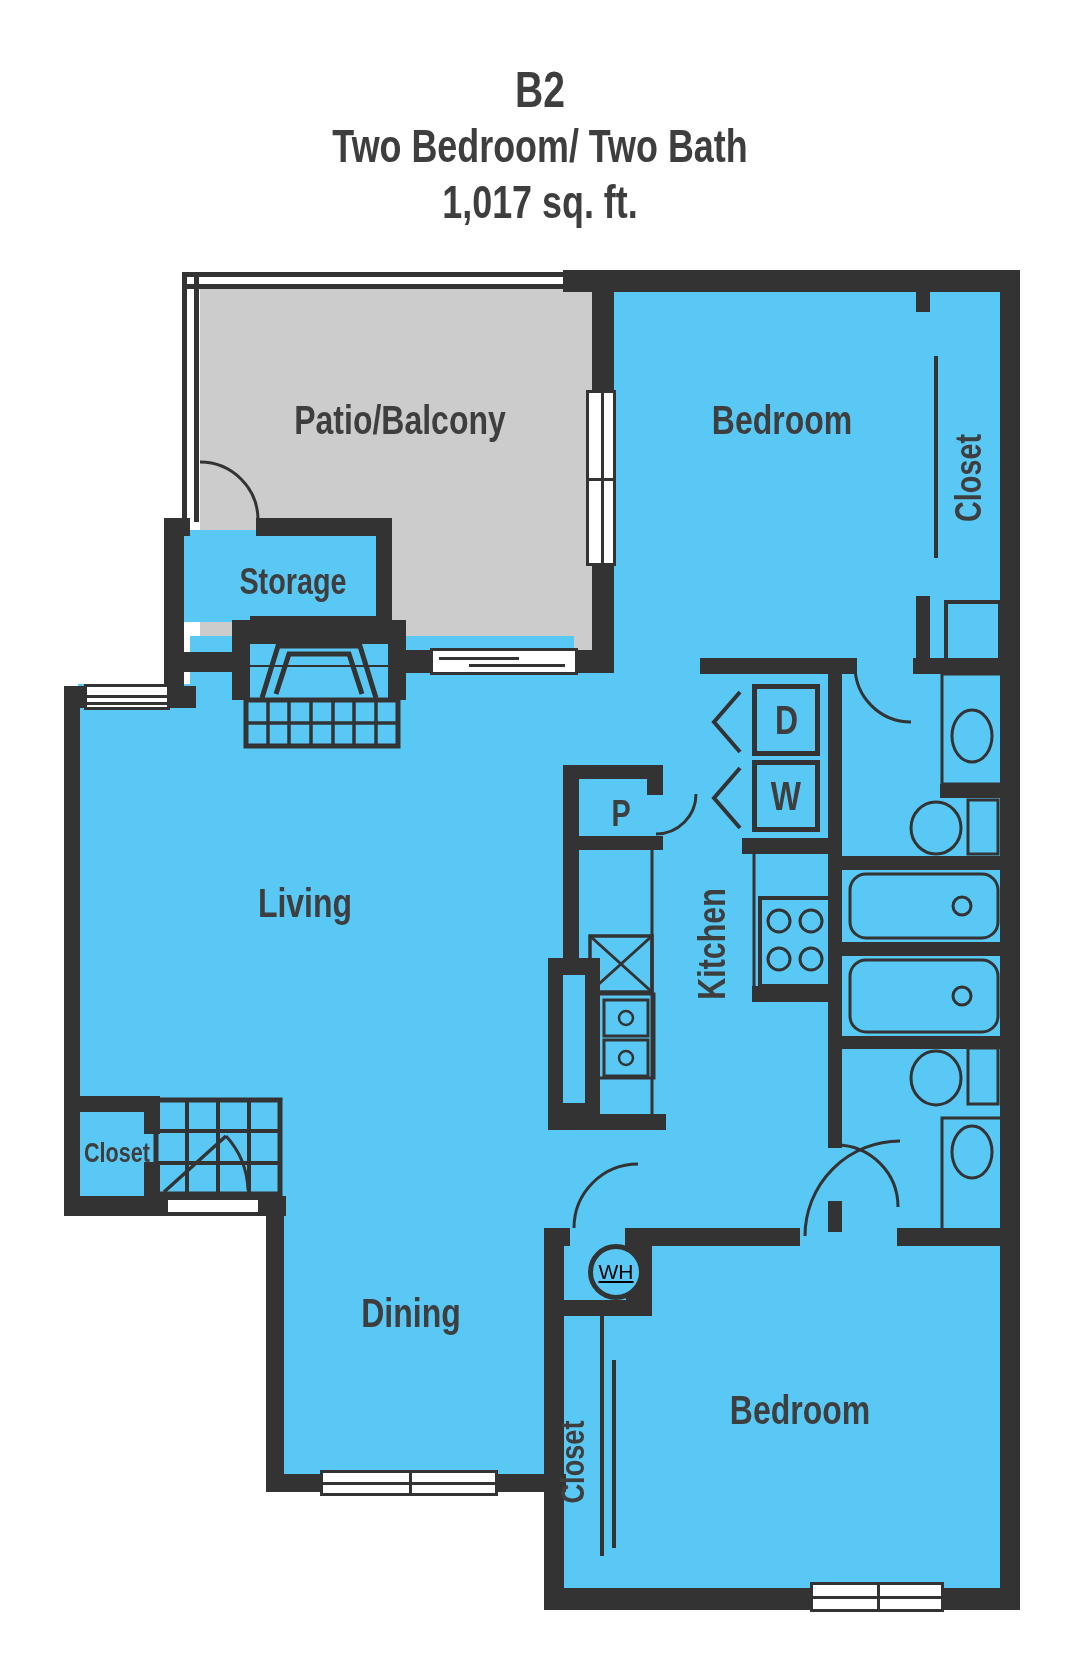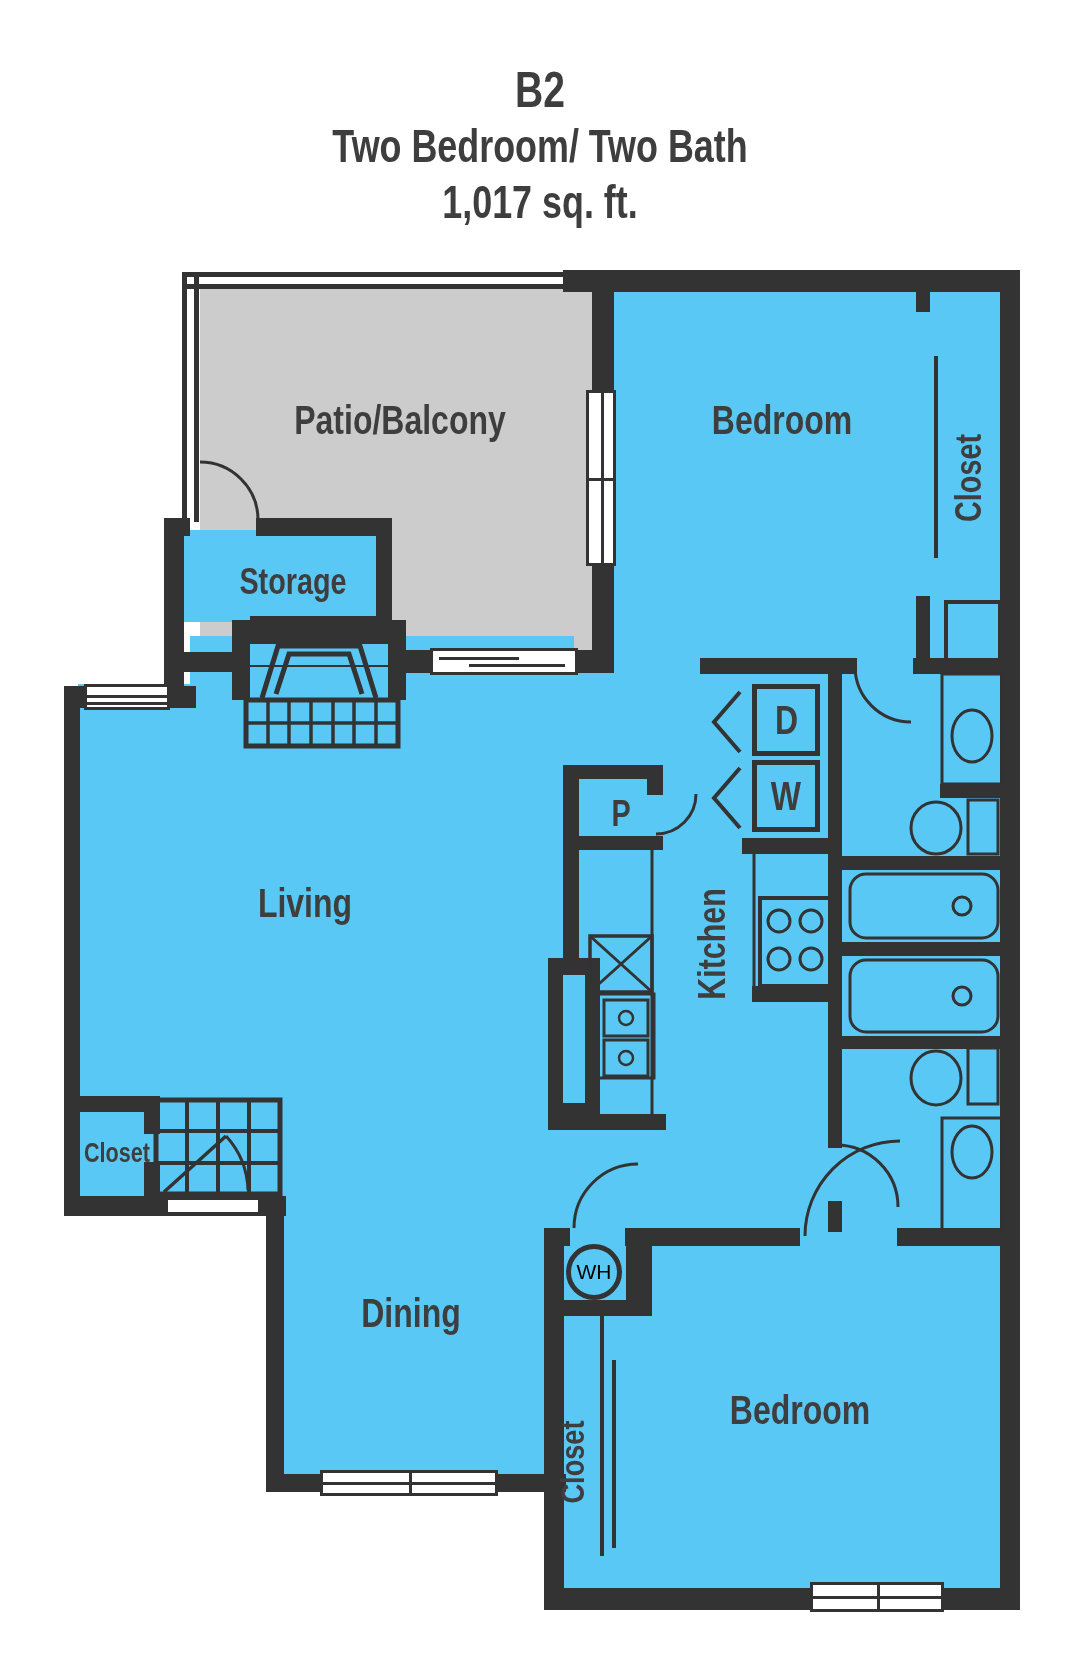--- a/index.html
+++ b/index.html
@@ -230,21 +230,21 @@
       <ellipse cx="972" cy="1152" rx="20" ry="26" stroke-width="3"></ellipse>
     </g>
   </svg>
 
   <div class="appbox" style="left:752px;top:684px;width:68px;height:72px;">
     <span class="lbl2" style="font-size:40px;">D</span>
   </div>
   <div class="appbox" style="left:752px;top:760px;width:68px;height:72px;">
     <span class="lbl2" style="font-size:40px;">W</span>
   </div>
-  <div class="whcircle" style="left:566px;top:1244px;width:56px;height:56px;">
+  <div class="whcircle" style="left:588px;top:1244px;width:56px;height:56px;text-decoration:underline;">
     <span class="lbl2" style="font-size:21px;">WH</span>
   </div>
   <div class="shelfbox" style="left:944px;top:600px;width:58px;height:62px;"></div>
 
   <div class="lbl" style="left:400px;top:420px;font-size:40px;">Patio/Balcony</div>
   <div class="lbl" style="left:293px;top:582px;font-size:36px;">Storage</div>
   <div class="lbl" style="left:782px;top:420px;font-size:40px;">Bedroom</div>
   <div class="lbl rot" style="left:969px;top:478px;font-size:36px;">Closet</div>
   <div class="lbl" style="left:305px;top:903px;font-size:40px;">Living</div>
   <div class="lbl rot" style="left:712px;top:944px;font-size:38px;">Kitchen</div>

